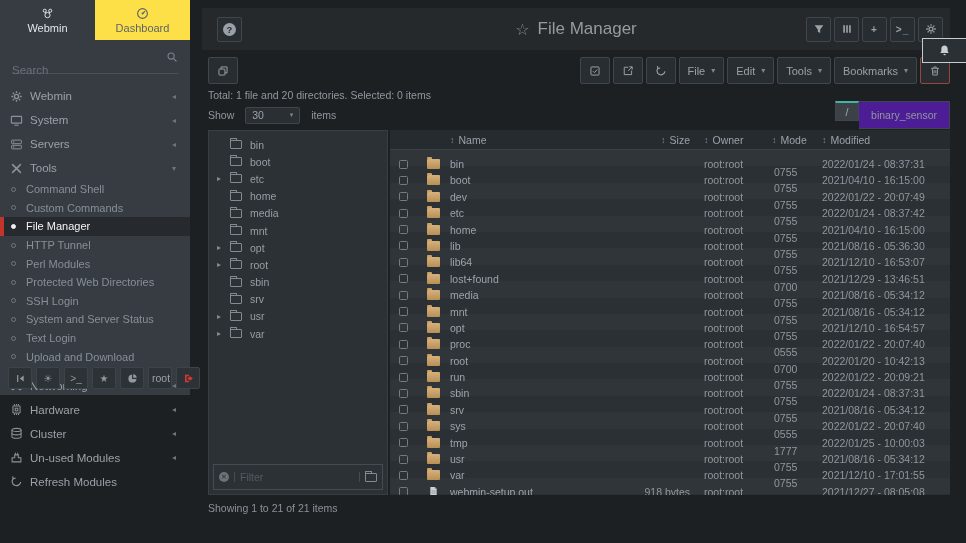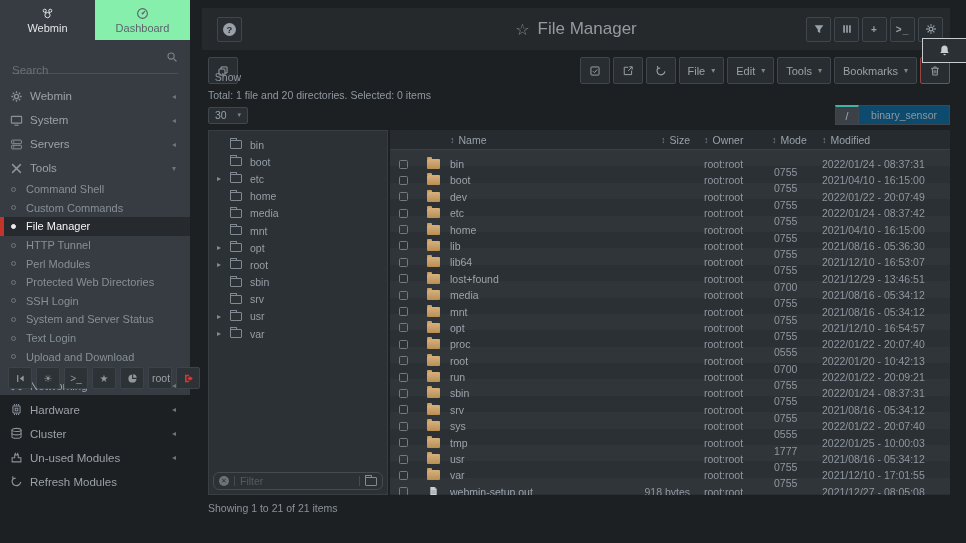--- a/index.html
+++ b/index.html
@@ -4,21 +4,21 @@
 <style>
   * { margin:0; padding:0; box-sizing:border-box; }
   html,body { width:966px; height:543px; overflow:hidden; }
   body { font-family:"Liberation Sans", sans-serif; background:#1d2023; color:#8f979f; }
   #app { position:relative; width:966px; height:543px; overflow:hidden; }
 
   
   #sidebar { position:absolute; left:0; top:0; width:190px; height:395px; background:#363c42; }
   .tabs { display:flex; height:40px; }
   .tab { flex:1; display:flex; flex-direction:column; align-items:center; justify-content:center; gap:2px;
-         background:#86efac; color:#5d646b; font-size:11px; cursor:pointer; }
+         background:#fde047; color:#5d646b; font-size:11px; cursor:pointer; }
   .tab .ic { width:13px; height:13px; }
   .tab.active { background:#363c42; color:#e2e5e8; }
   .search { position:relative; height:34px; margin:0 12px; border-bottom:1px solid #4a5158; display:flex; align-items:center; }
   .search input { flex:1; background:transparent; border:none; outline:none; color:#aeb4ba; font-size:11.5px; font-family:inherit;margin-top:26px; }
   .search input::placeholder { color:#6a7178; }
   .search .ic { width:12px; height:12px; color:#7a828a; }
   #nav { padding-top:10px; }
   .navcat { position:relative; height:24px; display:flex; align-items:center; padding-left:10px; cursor:pointer; }
   .navcat .ic { width:13px; height:13px; color:#8a9199; margin-right:7px; }
   .navcat .lbl { font-size:11.5px; color:#9aa1a8; }
@@ -58,39 +58,39 @@
   .tbtn { height:27px; min-width:28px; display:flex; align-items:center; justify-content:center; gap:6px;
           background:#282d31; border:1px solid #40464d; border-radius:2px; color:#9aa1a8; cursor:pointer; font-family:inherit; padding:0 8px; }
   .tbtn .ic { width:12px; height:12px; }
   .tbtn .mlbl { font-size:11px; color:#9aa1a8; }
   .tbtn .caret { font-size:8px; color:#7d858d; }
   .tbtn.danger { border-color:#97463e; }
   .tright { margin-left:auto; display:flex; gap:3px; }
 
   .summary { position:absolute; left:18px; top:89px; font-size:10.5px; color:#8f979f; }
   .controls { position:absolute; left:18px; right:16px; top:104px; height:22px; display:flex; align-items:center; justify-content:space-between; }
-  .showwrap { display:flex; align-items:center; gap:24px; font-size:10.5px; color:#8f979f;flex-direction:column; }
-  .select { width:40px; height:17px; background:#2a2f34; border:1px solid #40464d; border-radius:2px;
+  .showwrap { display:flex; align-items:center; gap:11px; font-size:10.5px; color:#8f979f; }
+  .select { width:55px; height:17px; background:#2a2f34; border:1px solid #40464d; border-radius:2px;
             display:flex; align-items:center; justify-content:space-between; padding:0 6px; color:#9aa1a8; cursor:pointer; }
   .select .caret { font-size:7px; color:#7d858d; }
   .crumbs { display:flex; }
   .crumb.root { width:24px; height:20px; background:#3b4147; border:1px solid #40464d; border-top:2px solid #45b3a2;
                 color:#a6adb4; font-size:10.5px; display:flex; align-items:center; justify-content:center; cursor:pointer; }
-  .crumb.cur { height:20px; background:#0c4a6e; border:1px solid #40464d; border-left:none; padding:0 12px;
+  .crumb.cur { height:28px; background:#4c1d95; border:1px solid #40464d; border-left:none; padding:0 12px;
                display:flex; align-items:center; font-size:10.5px; color:#8f979f; cursor:pointer; }
 
   .content { position:absolute; left:18px; right:16px; top:130px; height:365px; display:flex; gap:2px; }
   .tree-panel { position:relative; width:180px; flex:0 0 180px; background:#2c3136; border:1px solid #383e44; }
   .tree { padding-top:5px; }
   .titem { height:17.2px; display:flex; align-items:center; padding-left:8px; cursor:pointer; }
   .tarrow { width:13px; font-size:8px; color:#848c94; }
   .tfolder { position:relative; display:inline-block; width:12px; height:9px; border:1px solid #818992; border-radius:1px; margin-right:8px; flex:0 0 auto; }
   .tfolder::before { content:""; position:absolute; top:-3px; left:-1px; width:5px; height:2px; border:1px solid #818992; border-bottom:none; border-radius:1px 1px 0 0; }
   .tlbl { font-size:10.5px; color:#969ea6; }
-  .tree-footer { position:absolute; left:4px; right:4px; bottom:4px; height:18px; border:1px solid #454b52; border-radius:6px;
+  .tree-footer { position:absolute; left:4px; right:4px; bottom:4px; height:26px; border:1px solid #454b52; border-radius:0;
                  display:flex; align-items:center; padding:0 5px; gap:5px; }
   .clearbtn { width:10px; height:10px; border-radius:50%; background:#6b7278; color:#2c3136; font-size:7px; line-height:10px; text-align:center; cursor:pointer; flex:0 0 auto; }
   .fdiv { width:1px; height:10px; background:#454b52; }
   .filter { flex:1; min-width:0; background:transparent; border:none; outline:none; color:#aeb4ba; font-size:10.5px; font-family:inherit; }
   .filter::placeholder { color:#545b62; }
 
   .table { flex:1; display:flex; flex-direction:column; background:#2a2f34; overflow:hidden; }
   .grid { display:grid; grid-template-columns:26px 34px 1fr 88px 68px 50px 128px; align-items:center; }
   .thead { height:20px; background:#262b30; border-bottom:1px solid #3a4046; color:#9aa1a8; font-size:10.5px; }
   .th { display:flex; align-items:center; gap:4px; cursor:pointer; }

